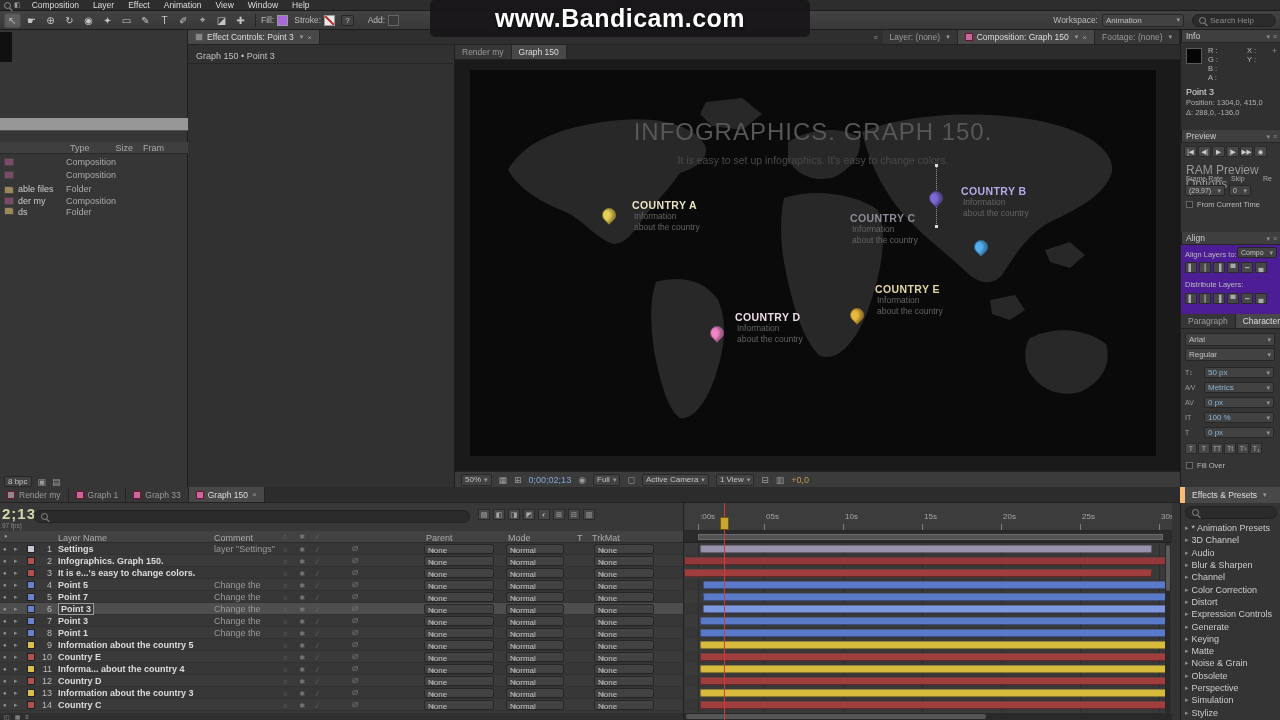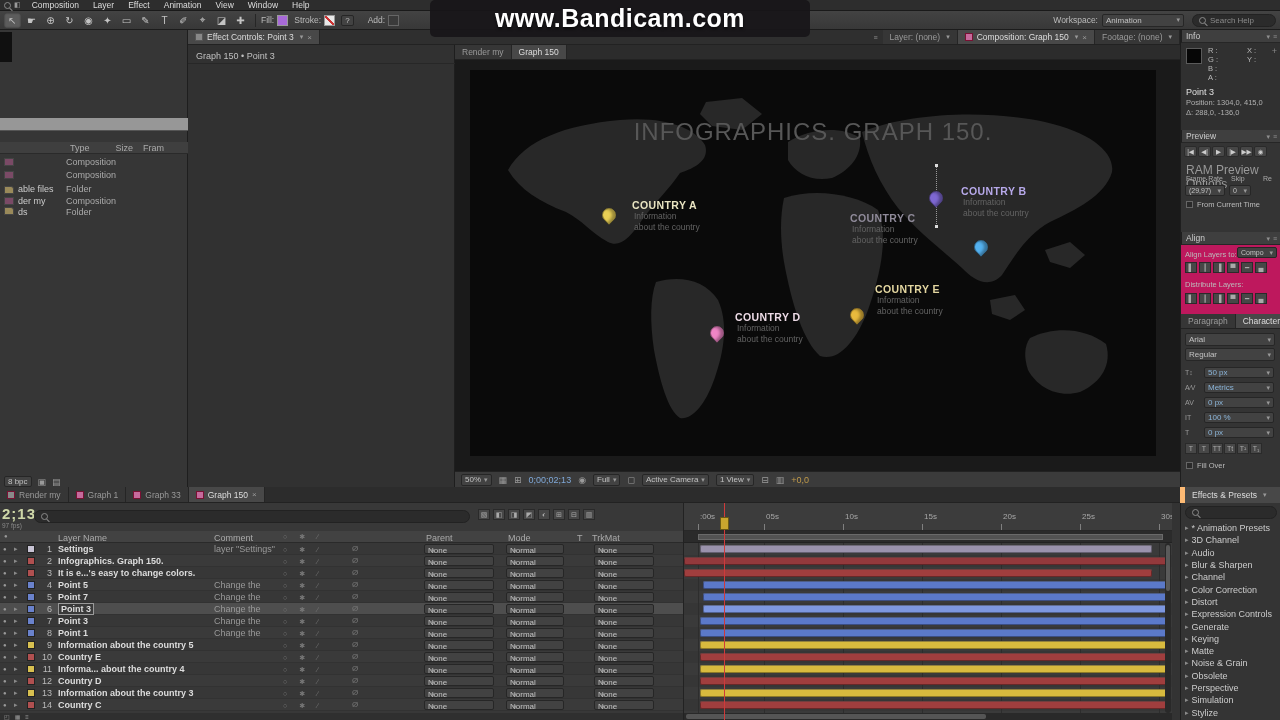--- a/index.html
+++ b/index.html
@@ -250,20 +250,21 @@
           <path d="M186,212 C210,205 235,210 248,230 C258,252 255,280 244,310 C235,335 222,350 210,348 C198,340 190,312 184,280 C180,252 180,228 186,212 Z"></path>
           <path d="M318,72 C340,58 372,56 390,68 C392,86 380,100 362,108 C342,112 326,104 318,90 Z"></path>
           <path d="M314,128 C345,118 385,124 408,140 C418,165 412,200 398,240 C386,272 368,292 350,286 C334,272 322,236 314,192 C310,168 310,146 314,128 Z"></path>
           <path d="M392,62 C440,42 520,40 575,52 C620,62 645,82 642,102 C635,126 605,140 580,152 C558,164 545,185 532,205 C520,218 505,212 492,198 C472,180 448,162 428,138 C410,115 398,88 392,62 Z"></path>
           <path d="M560,268 C585,256 615,258 636,274 C642,294 632,312 610,322 C588,328 568,318 558,300 C554,288 554,276 560,268 Z"></path>
           <path d="M520,230 L545,225 L555,240 L540,250 L522,244 Z"></path>
           <path d="M575,180 L600,172 L615,185 L600,198 L580,192 Z"></path>
         </g>
       </svg>
       <div class="abs" style="left:0;top:48px;width:686px;text-align:center;font-size:24px;color:#575757;letter-spacing:1px">INFOGRAPHICS. GRAPH 150.</div>
+      <div class="abs" style="left:0;top:84px;width:686px;text-align:center;font-size:10.5px;color:#4a4a4a">It is easy to set up infographics. It's easy to change colors.</div>
     <div class="pin" style="left: 132px; top: 138px; background: rgb(232, 207, 85);"></div>
         <div class="pin-label" style="left: 162px; top: 129px; color: rgb(233, 228, 194);">COUNTRY A</div>
         <div class="pin-info" style="left: 164px; top: 141px;">
           <div>Information</div>
           <div>about the country</div>
         </div>
         <div class="pin-selline" style="left: 466px; top: 96px;"></div>
         <div class="pin" style="left: 459px; top: 121px; background: rgb(126, 104, 210);"></div>
         <div class="pin-label" style="left: 491px; top: 115px; color: rgb(183, 169, 234);">COUNTRY B</div>
         <div class="pin-info" style="left: 493px; top: 127px;">
@@ -368,21 +369,21 @@
         <span class="ar">▾</span>
       </span>
     <span class="abs" style="left:5px;top:58px;width:7px;height:7px;background:#2a2a2a;border:1px solid #666"></span>
     <span class="abs" style="left:16px;top:57px;font-size:7.5px;color:#bbb">From Current Time</span>
   </div>
 
   <div class="panel-hdr" style="left:0;top:202px">
     <span>Align</span>
     <span><span class="ph-ic">▾</span><span class="ph-ic" style="margin-left:3px">≡</span></span>
   </div>
-  <div class="abs" style="left:0;top:215px;width:100px;height:70px;background:#be185d">
+  <div class="abs" style="left:0;top:215px;width:100px;height:70px;background:#4c1d95">
     <span class="abs" style="left:4px;top:5px;font-size:7.5px;color:#bbb">Align Layers to:</span>
     <span class="dd abs" style="left:56px;top:2px;width:40px;height:11px;font-size:7px">
         <span>Compo</span>
         <span class="ar">▾</span>
       </span>
     <div id="align-icons-1" class="abs" style="left:4px;top:17px;display:flex;gap:2px">
         <div class="albtn">▌</div>
         <div class="albtn">┃</div>
         <div class="albtn">▐</div>
         <div class="albtn">▀</div>

